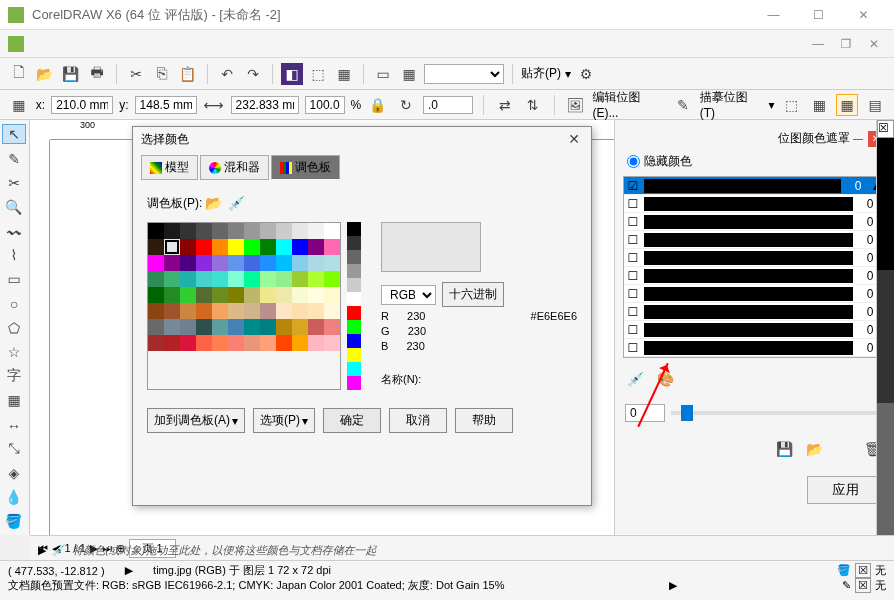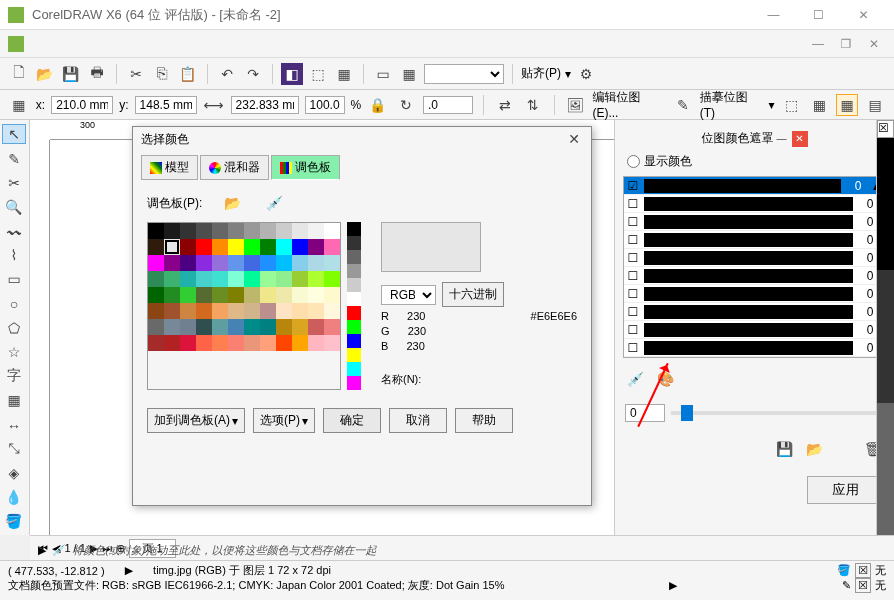--- a/index.html
+++ b/index.html
@@ -16,45 +16,45 @@
 select,.txtinput { font-size:12px; padding:1px 4px; border:1px solid #aaa; background:#fff; }
 .propbar { height:30px; background:#f5f5f5; border-bottom:1px solid #ccc; display:flex; align-items:center; padding:0 8px; gap:6px; }
 .workspace { position:absolute; top:120px; left:0; right:0; bottom:65px; display:flex; }
 .toolbox { width:30px; background:#f5f5f5; border-right:1px solid #ccc; display:flex; flex-direction:column; gap:4px; padding:4px 2px; }
 .tool { width:24px; height:24px; display:flex; align-items:center; justify-content:center; font-size:14px; color:#444; cursor:pointer; }
 .tool.active { background:#cce4f7; border:1px solid #5ca7e0; }
 .canvas { flex:1; background:#fff; position:relative; }
 .ruler-h { position:absolute; top:0; left:20px; right:0; height:20px; background:#fff; border-bottom:1px solid #999; font-size:9px; }
 .ruler-v { position:absolute; top:20px; left:0; width:20px; bottom:0; background:#fff; border-right:1px solid #999; }
 .panel { width:280px; background:#f5f5f5; border-left:1px solid #ccc; padding:6px; }
-.panel-title { font-size:12px; padding:4px; display:flex; justify-content:center; align-items:center; }
+.panel-title { font-size:12px; padding:4px; display:flex; justify-content:flex-end; align-items:center; }
 .radio-row { display:flex; align-items:center; gap:4px; padding:2px 6px; }
 .mask-list { border:1px solid #aaa; background:#fff; margin:4px 2px; }
 .mask-row { display:flex; align-items:center; height:18px; border-bottom:1px solid #eee; }
 .mask-row.sel { background:#0078d7; }
 .mask-chk { width:18px; text-align:center; }
 .mask-color { flex:1; height:14px; margin:0 2px; }
 .mask-val { width:30px; text-align:center; background:#fff; }
 .mask-val.sel { background:#0078d7; color:#fff; }
 .slider-row { display:flex; align-items:center; gap:6px; padding:8px 4px; }
 .slider-track { flex:1; height:4px; background:#ddd; position:relative; }
 .slider-thumb { position:absolute; width:12px; height:16px; background:#0078d7; top:-6px; left:10px; }
 .panel-btns { display:flex; justify-content:flex-end; gap:8px; padding:8px 4px; }
 .apply-btn { padding:4px 24px; border:1px solid #aaa; background:#f0f0f0; cursor:pointer; }
 .dialog { position:absolute; top:126px; left:132px; width:460px; height:380px; background:#f5f5f5; border:1px solid #888; box-shadow:2px 2px 8px rgba(0,0,0,0.3); z-index:100; }
 .dlg-title { height:24px; display:flex; align-items:center; justify-content:space-between; padding:0 8px; font-size:12px; }
 .tabs { display:flex; padding:4px 8px; gap:2px; }
 .tab { padding:3px 8px; border:1px solid #aaa; background:#eee; display:flex; align-items:center; gap:3px; cursor:pointer; }
-.tab.active { background:#86efac; border-bottom-color:#fff; }
+.tab.active { background:#737373; border-bottom-color:#fff; }
 .tab-icon { width:12px; height:12px; display:inline-block; }
 .ti-model { background:linear-gradient(45deg,red,yellow,green,blue); }
 .ti-mixer { background:conic-gradient(red,yellow,green,cyan,blue,magenta,red); border-radius:50%; }
 .ti-palette { background:linear-gradient(90deg,red 0 25%,green 25% 50%,blue 50% 75%,yellow 75%); }
 .dlg-body { padding:8px 14px; }
-.palette-row { display:flex; align-items:center; gap:20px; margin-bottom:8px; }
+.palette-row { display:flex; align-items:center; gap:1px; margin-bottom:8px; }
 .swatches-wrap { display:flex; gap:6px; }
 .swatches { display:grid; grid-template-columns:repeat(12,16px); grid-auto-rows:16px; gap:0; border:1px solid #999; }
 .sw { width:16px; height:16px; cursor:pointer; }
 .sw.sel { outline:2px solid #000; outline-offset:-3px; position:relative; }
 .vstrip { width:14px; display:flex; flex-direction:column; }
 .vstrip div { flex:1; }
 .color-info { flex:1; padding-left:10px; }
 .preview-box { width:100px; height:50px; border:1px solid #aaa; background:#E6E6E6; margin-bottom:10px; }
 .info-row { display:flex; align-items:center; gap:6px; margin:3px 0; font-size:11px; }
 .dlg-buttons { display:flex; gap:8px; padding:10px 14px; justify-content:flex-start; }
@@ -169,22 +169,22 @@
   </div>
   <div class="panel">
     <div class="panel-title">
       <span>位图颜色遮罩</span>
       <span style="display:flex;gap:2px">
         <span class="tbtn" style="width:16px;height:16px;font-size:10px">—</span>
         <span class="tbtn" style="width:16px;height:16px;font-size:10px;background:#e74c3c;color:#fff">✕</span>
       </span>
     </div>
     <div class="radio-row">
-        <input type="radio" style="">
-        <span>显示颜色</span>
+        <input type="radio" checked="" style="">
+        <span>隐藏颜色</span>
       </div>
     <div class="mask-list">
       <div class="mask-row sel">
           <div class="mask-chk">☑</div>
           <div class="mask-color" style="background:#000"></div>
           <div class="mask-val sel">0</div>
           <div style="width:12px">▴</div>
         </div>
       <div class="mask-row">
           <div class="mask-chk">☐</div>

